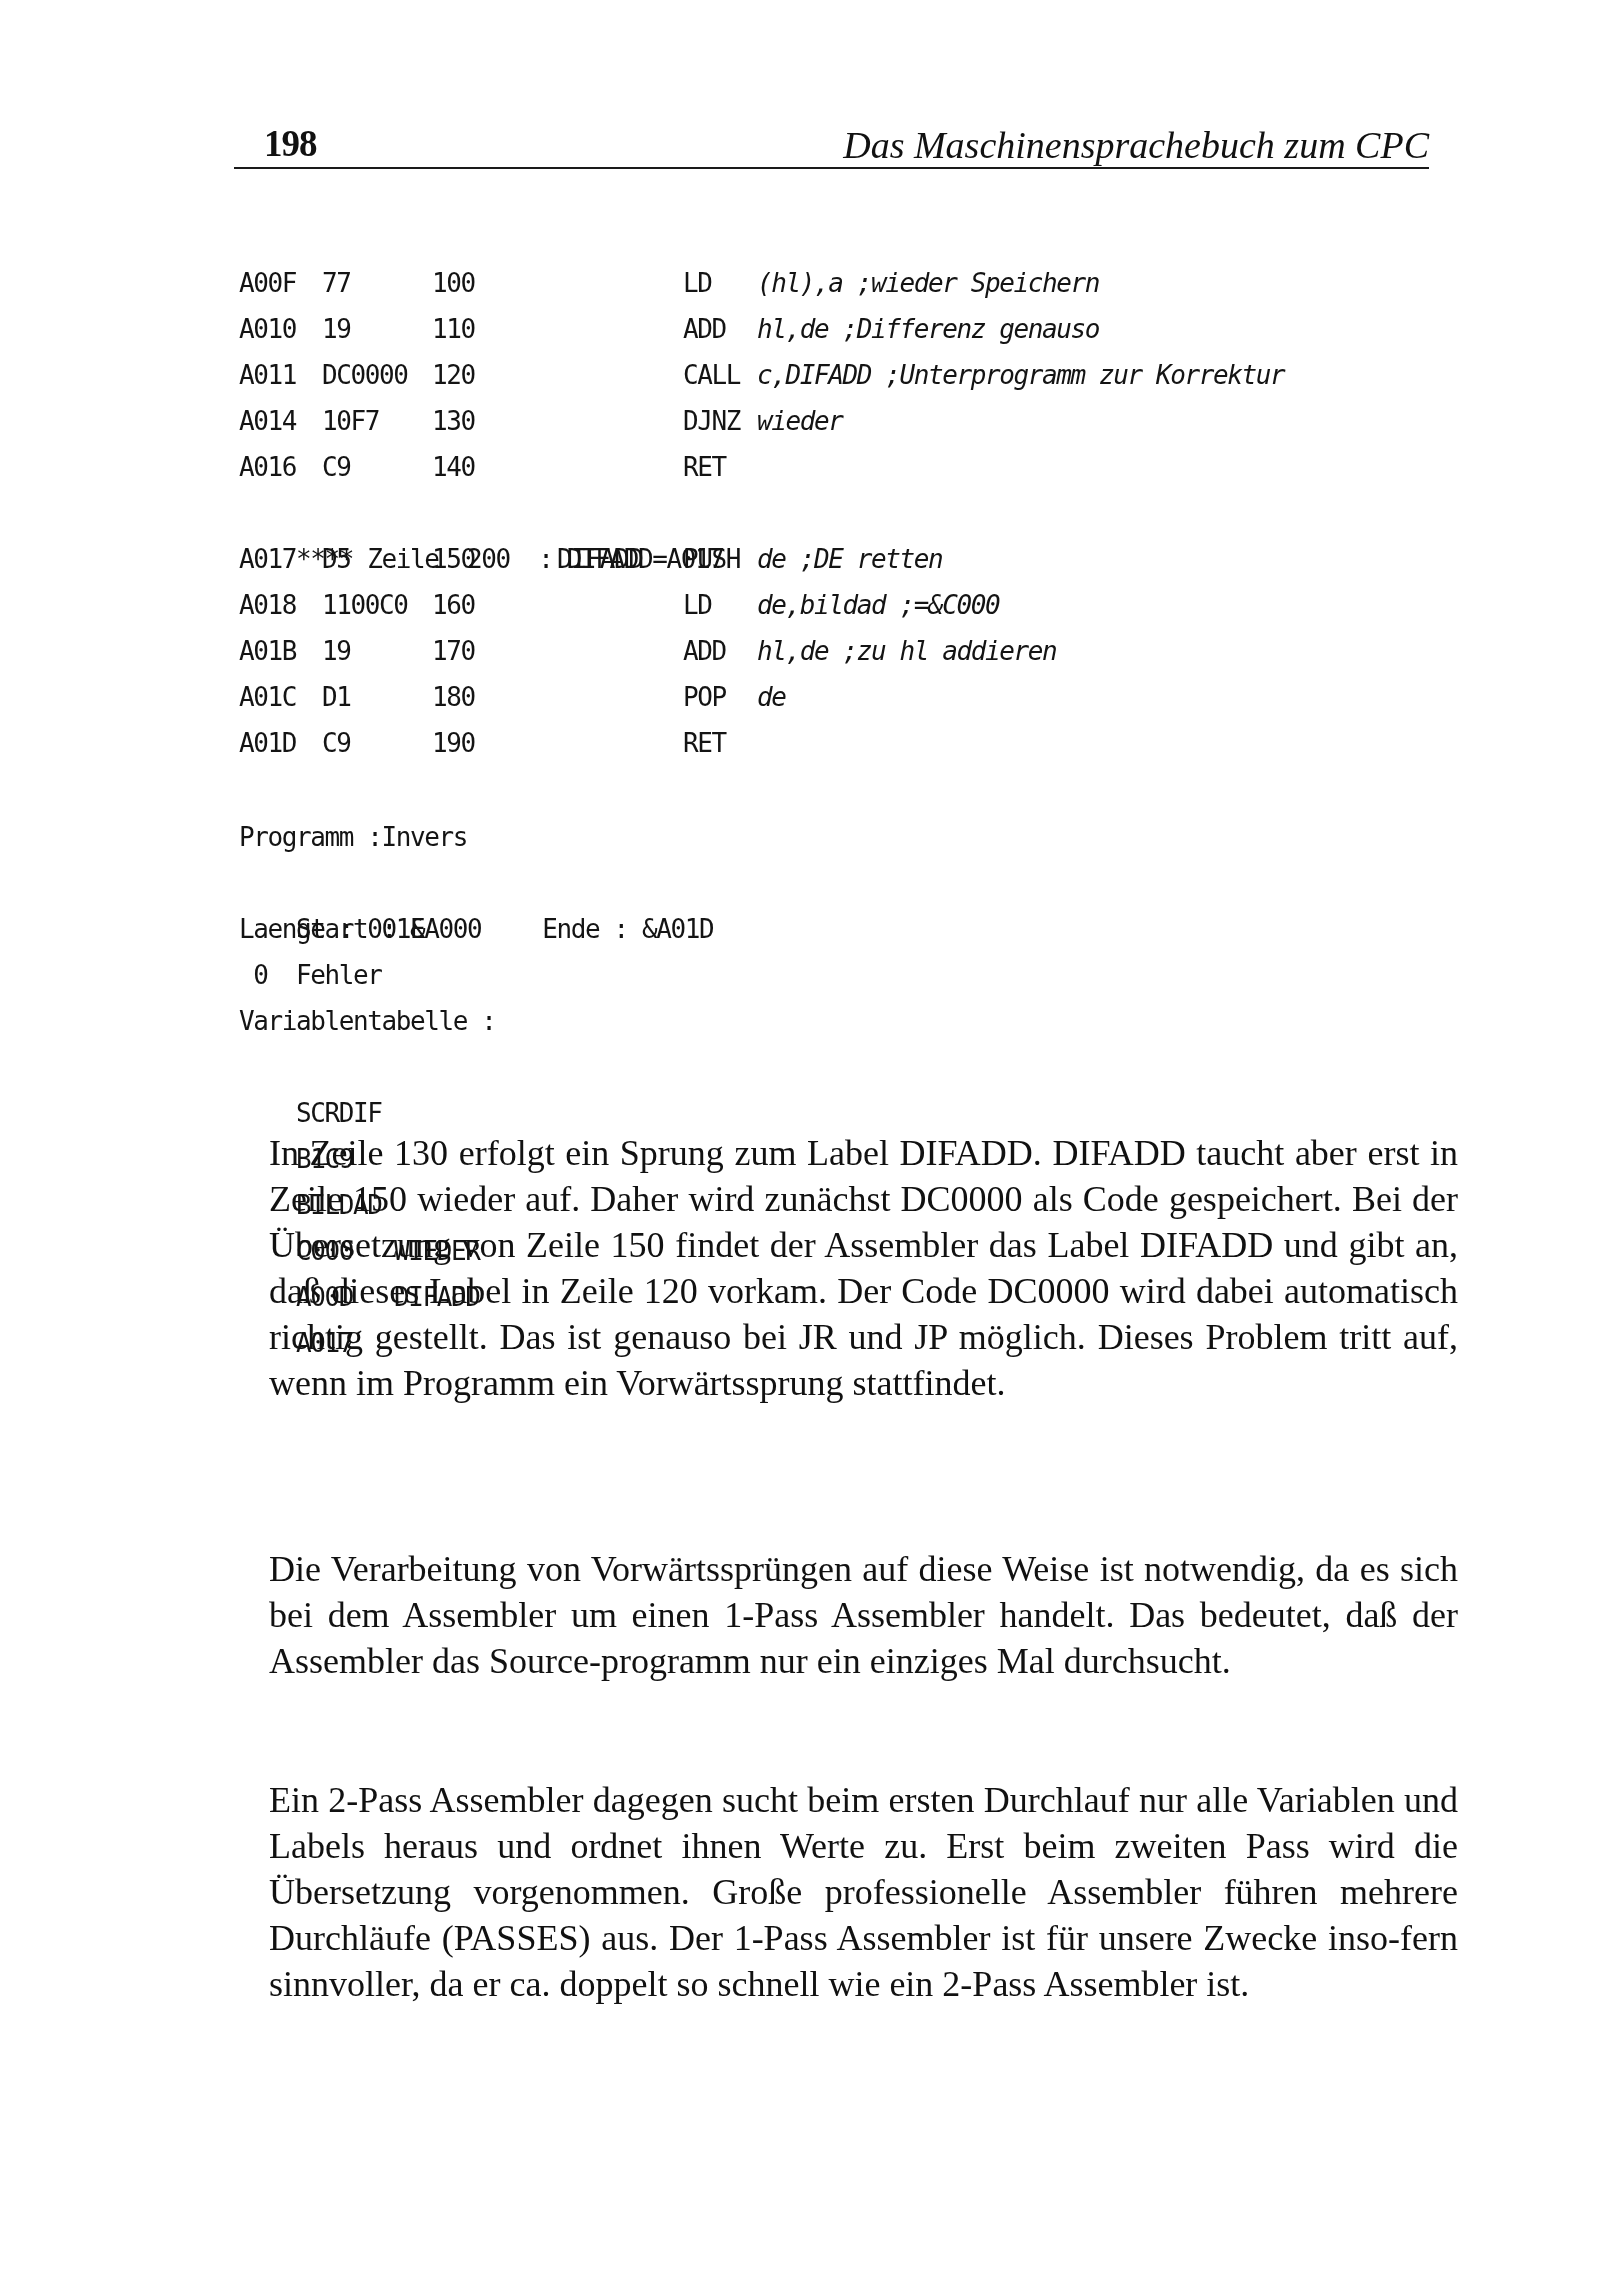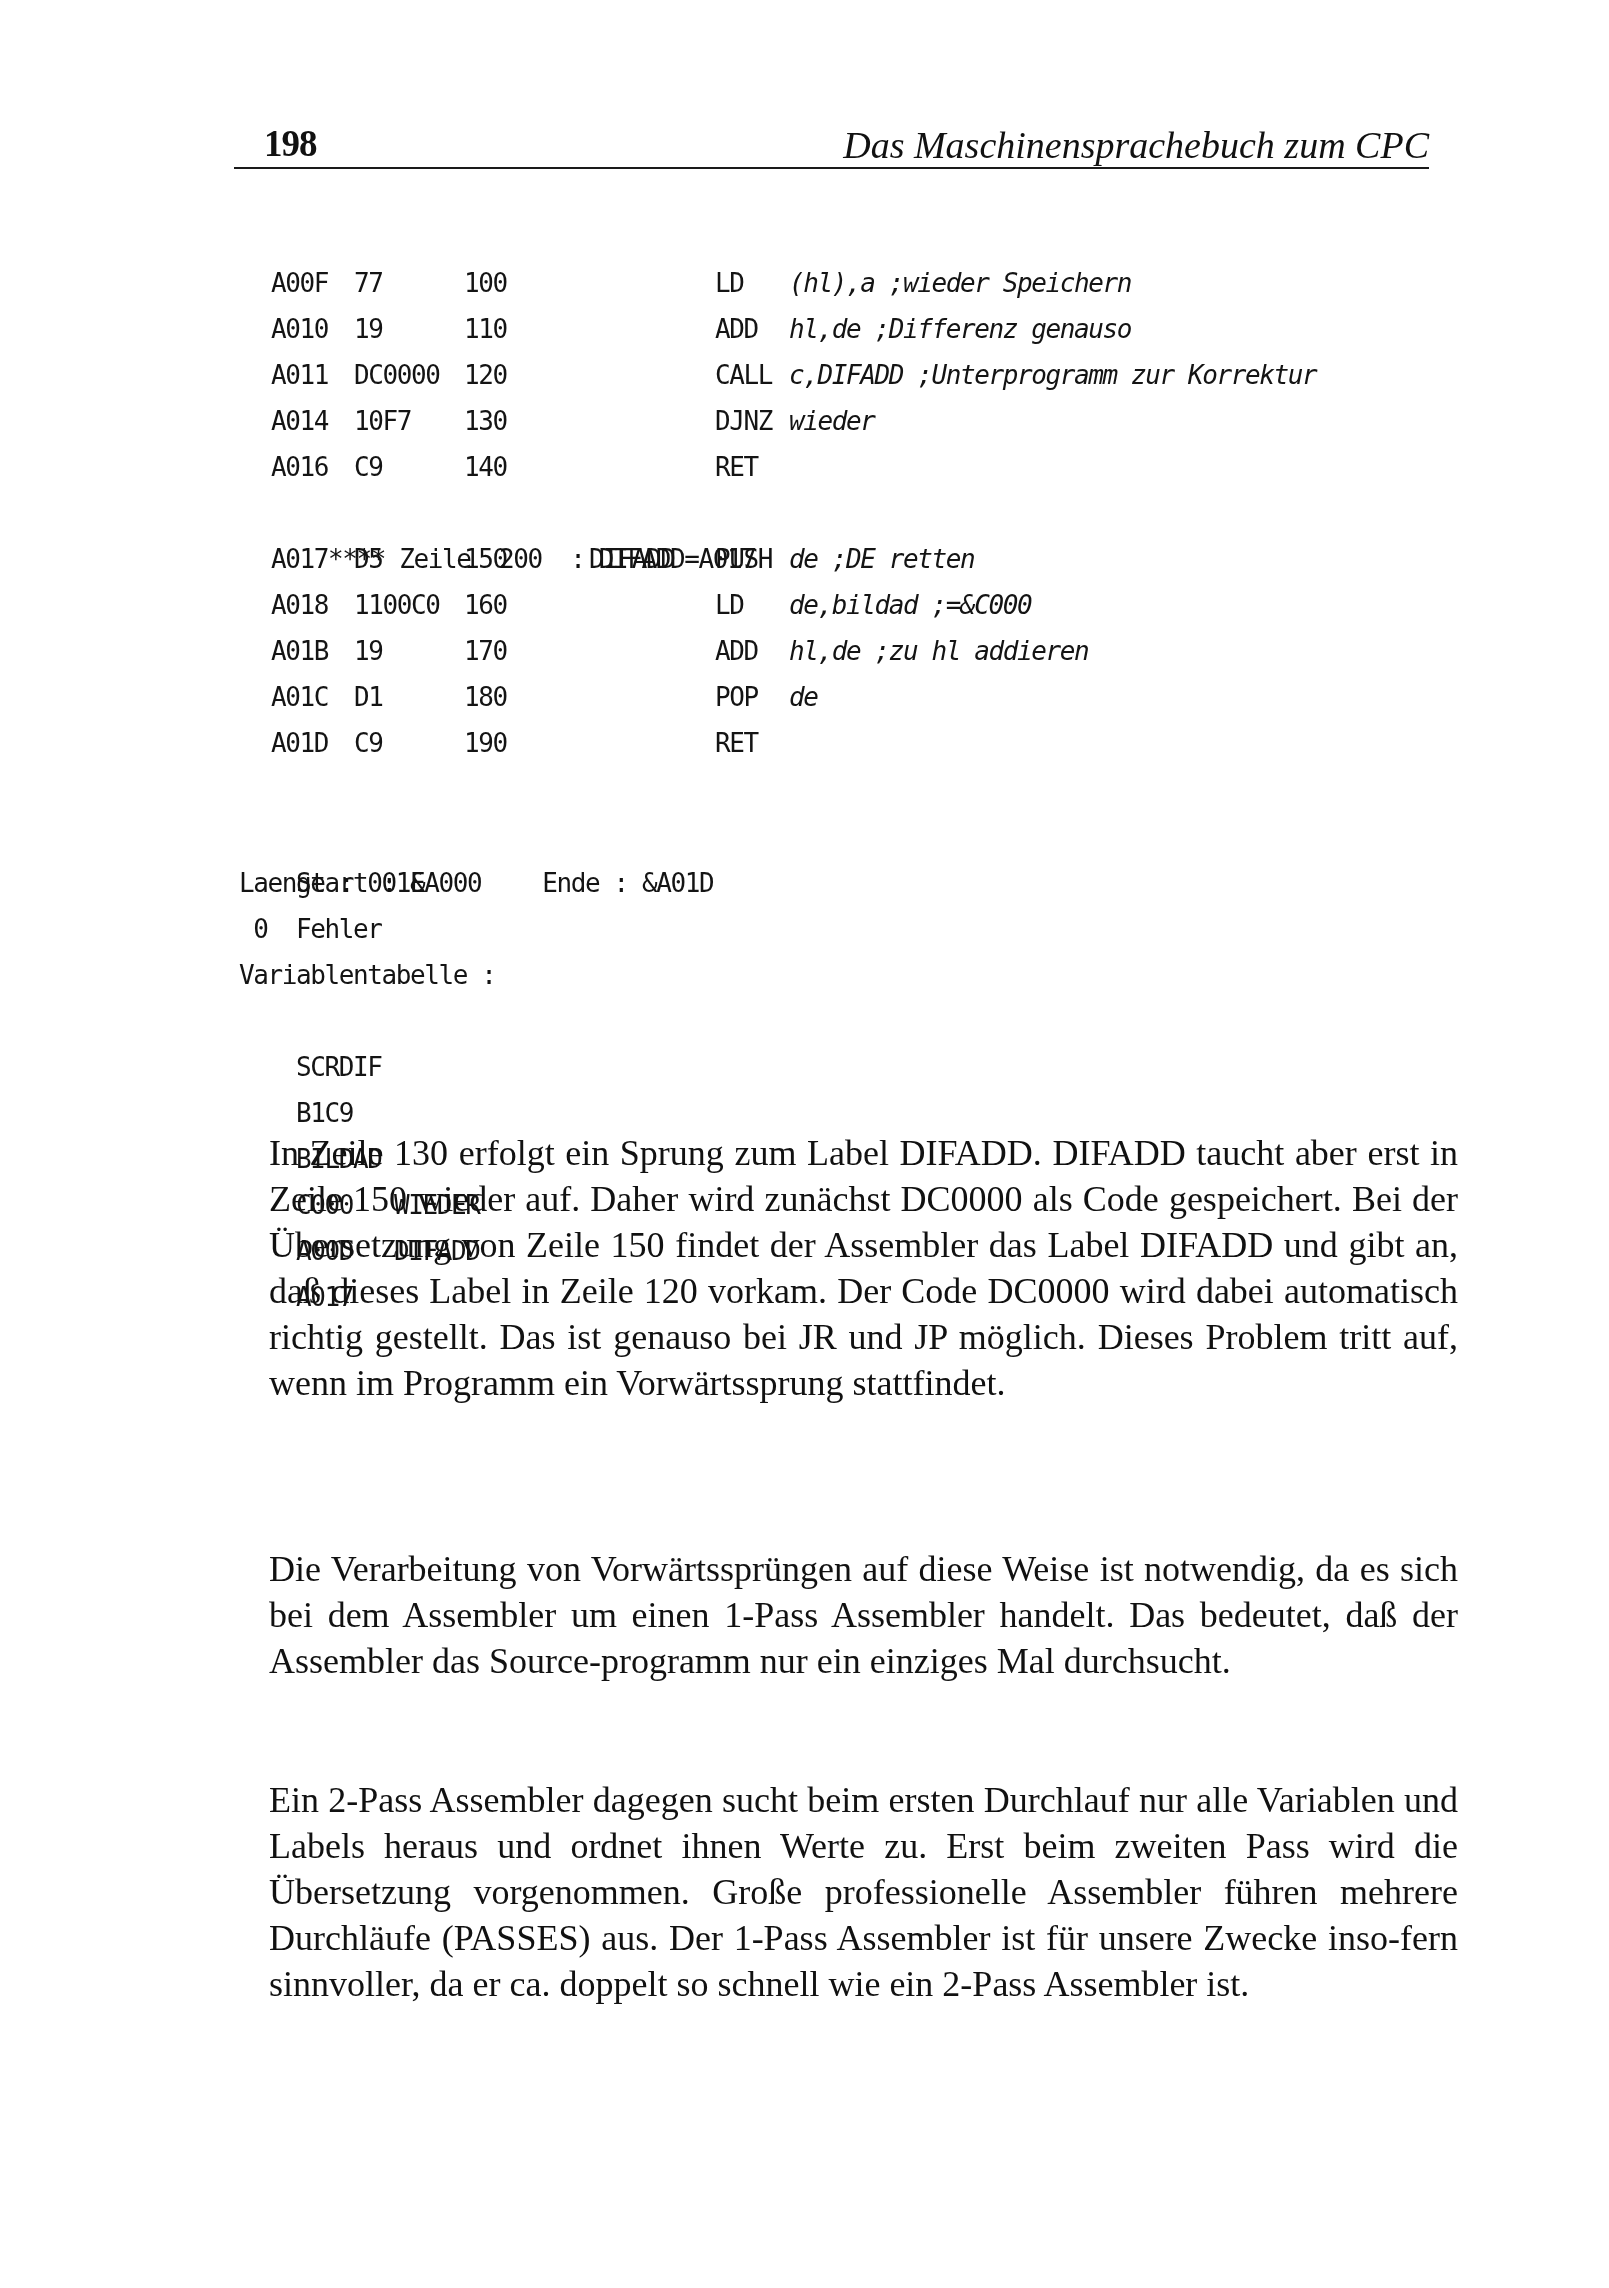--- a/index.html
+++ b/index.html
@@ -49,21 +49,20 @@
       font-family: "DejaVu Sans Mono", monospace;
       font-size: 26px;
       letter-spacing: -1.4px;
       color: #141414;
     }
     .code-row {
       position: relative;
       height: 46px;
       line-height: 46px;
       white-space: pre;
-      margin-left: 32px;
     }
     .code-row span {
       position: absolute;
       top: 0;
     }
     .c-addr { left: 0; }
     .c-hex { left: 41px; }
     .c-line { left: 193px; }
     .c-label { left: 318px; }
     .c-op { left: 444px; }
@@ -188,20 +187,21 @@
     <span class="c-addr">A01D</span>
     <span class="c-hex" style="left:83px">C9</span>
     <span class="c-line">190</span>
     <span class="c-label"></span>
     <span class="c-op">RET</span>
     <span class="c-args"></span>
   </div>
 </div>
 
 <div class="summary">
+  <div class="summary-row">Programm :Invers</div>
   <div class="summary-row">
     <span>Start : &amp;A000</span><span class="gap" style="width:61px"></span><span>Ende : &amp;A01D</span>
   </div>
   <div class="summary-row">Laenge : 001E</div>
   <div class="summary-row"> 0  Fehler</div>
   <div class="summary-row">Variablentabelle :</div>
   <div class="summary-row">
     <span>SCRDIF</span>
     <span>B1C9</span>
     <span>BILDAD</span>

